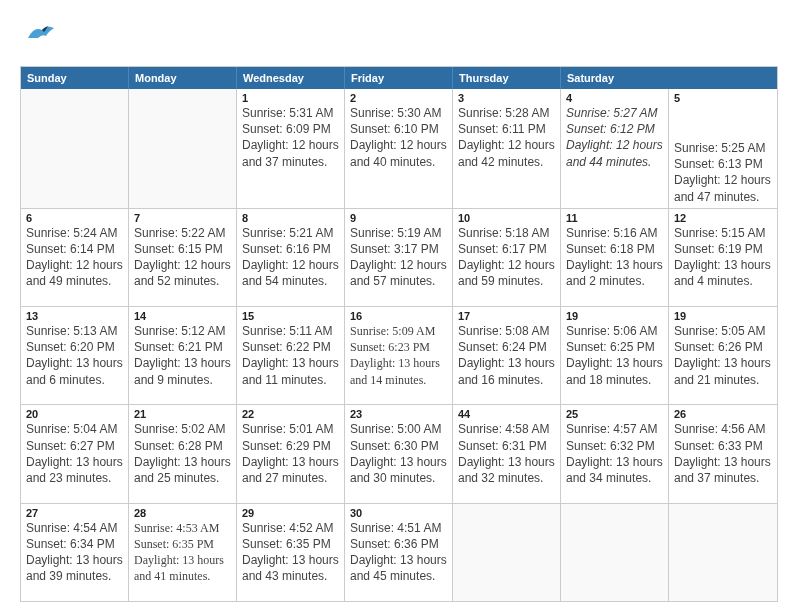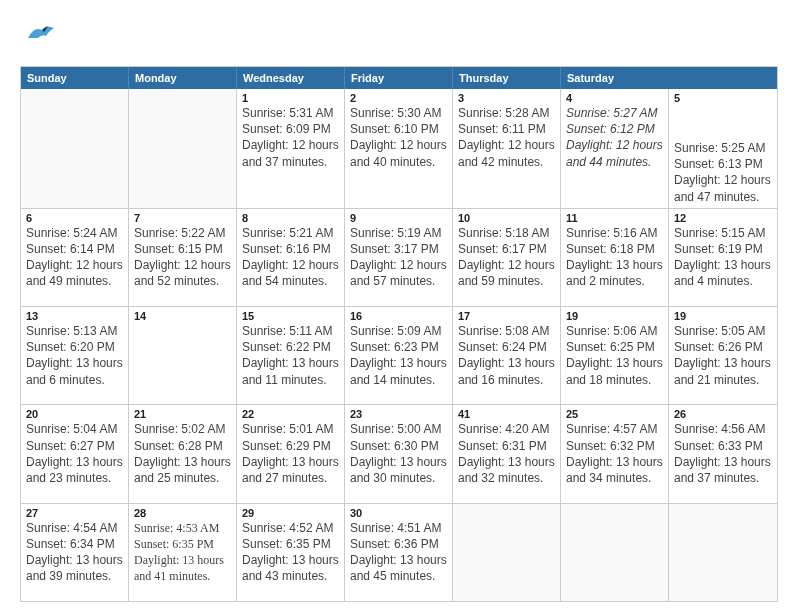--- a/index.html
+++ b/index.html
@@ -230,30 +230,33 @@
         </div>
         <div class="cal-row">
           <div class="cal-cell">
             <span class="day-num">13</span>
             <div class="cell-text" style="white-space: pre-line;">Sunrise: 5:13 AM
 Sunset: 6:20 PM
 Daylight: 13 hours and 6 minutes.</div>
           </div>
           <div class="cal-cell">
             <span class="day-num">14</span>
+            <div class="cell-text" style="white-space: pre-line;">Sunrise: 5:12 AM
+Sunset: 6:21 PM
+Daylight: 13 hours and 9 minutes.</div>
           </div>
           <div class="cal-cell">
             <span class="day-num">15</span>
             <div class="cell-text" style="white-space: pre-line;">Sunrise: 5:11 AM
 Sunset: 6:22 PM
 Daylight: 13 hours and 11 minutes.</div>
           </div>
           <div class="cal-cell">
             <span class="day-num">16</span>
-            <div class="cell-text" style="white-space: pre-line;">Sunrise: 5:09 AM
+            <div class="cell-text" style="white-space: pre-line; font-family: Liberation Serif, serif;">Sunrise: 5:09 AM
 Sunset: 6:23 PM
 Daylight: 13 hours and 14 minutes.</div>
           </div>
           <div class="cal-cell">
             <span class="day-num">17</span>
             <div class="cell-text" style="white-space: pre-line;">Sunrise: 5:08 AM
 Sunset: 6:24 PM
 Daylight: 13 hours and 16 minutes.</div>
           </div>
           <div class="cal-cell">
@@ -288,22 +291,22 @@
 Sunset: 6:29 PM
 Daylight: 13 hours and 27 minutes.</div>
           </div>
           <div class="cal-cell">
             <span class="day-num">23</span>
             <div class="cell-text" style="white-space: pre-line;">Sunrise: 5:00 AM
 Sunset: 6:30 PM
 Daylight: 13 hours and 30 minutes.</div>
           </div>
           <div class="cal-cell">
-            <span class="day-num">41</span>
-            <div class="cell-text" style="white-space: pre-line;">Sunrise: 4:20 AM
+            <span class="day-num">44</span>
+            <div class="cell-text" style="white-space: pre-line;">Sunrise: 4:58 AM
 Sunset: 6:31 PM
 Daylight: 13 hours and 32 minutes.</div>
           </div>
           <div class="cal-cell">
             <span class="day-num">25</span>
             <div class="cell-text" style="white-space: pre-line;">Sunrise: 4:57 AM
 Sunset: 6:32 PM
 Daylight: 13 hours and 34 minutes.</div>
           </div>
           <div class="cal-cell">

